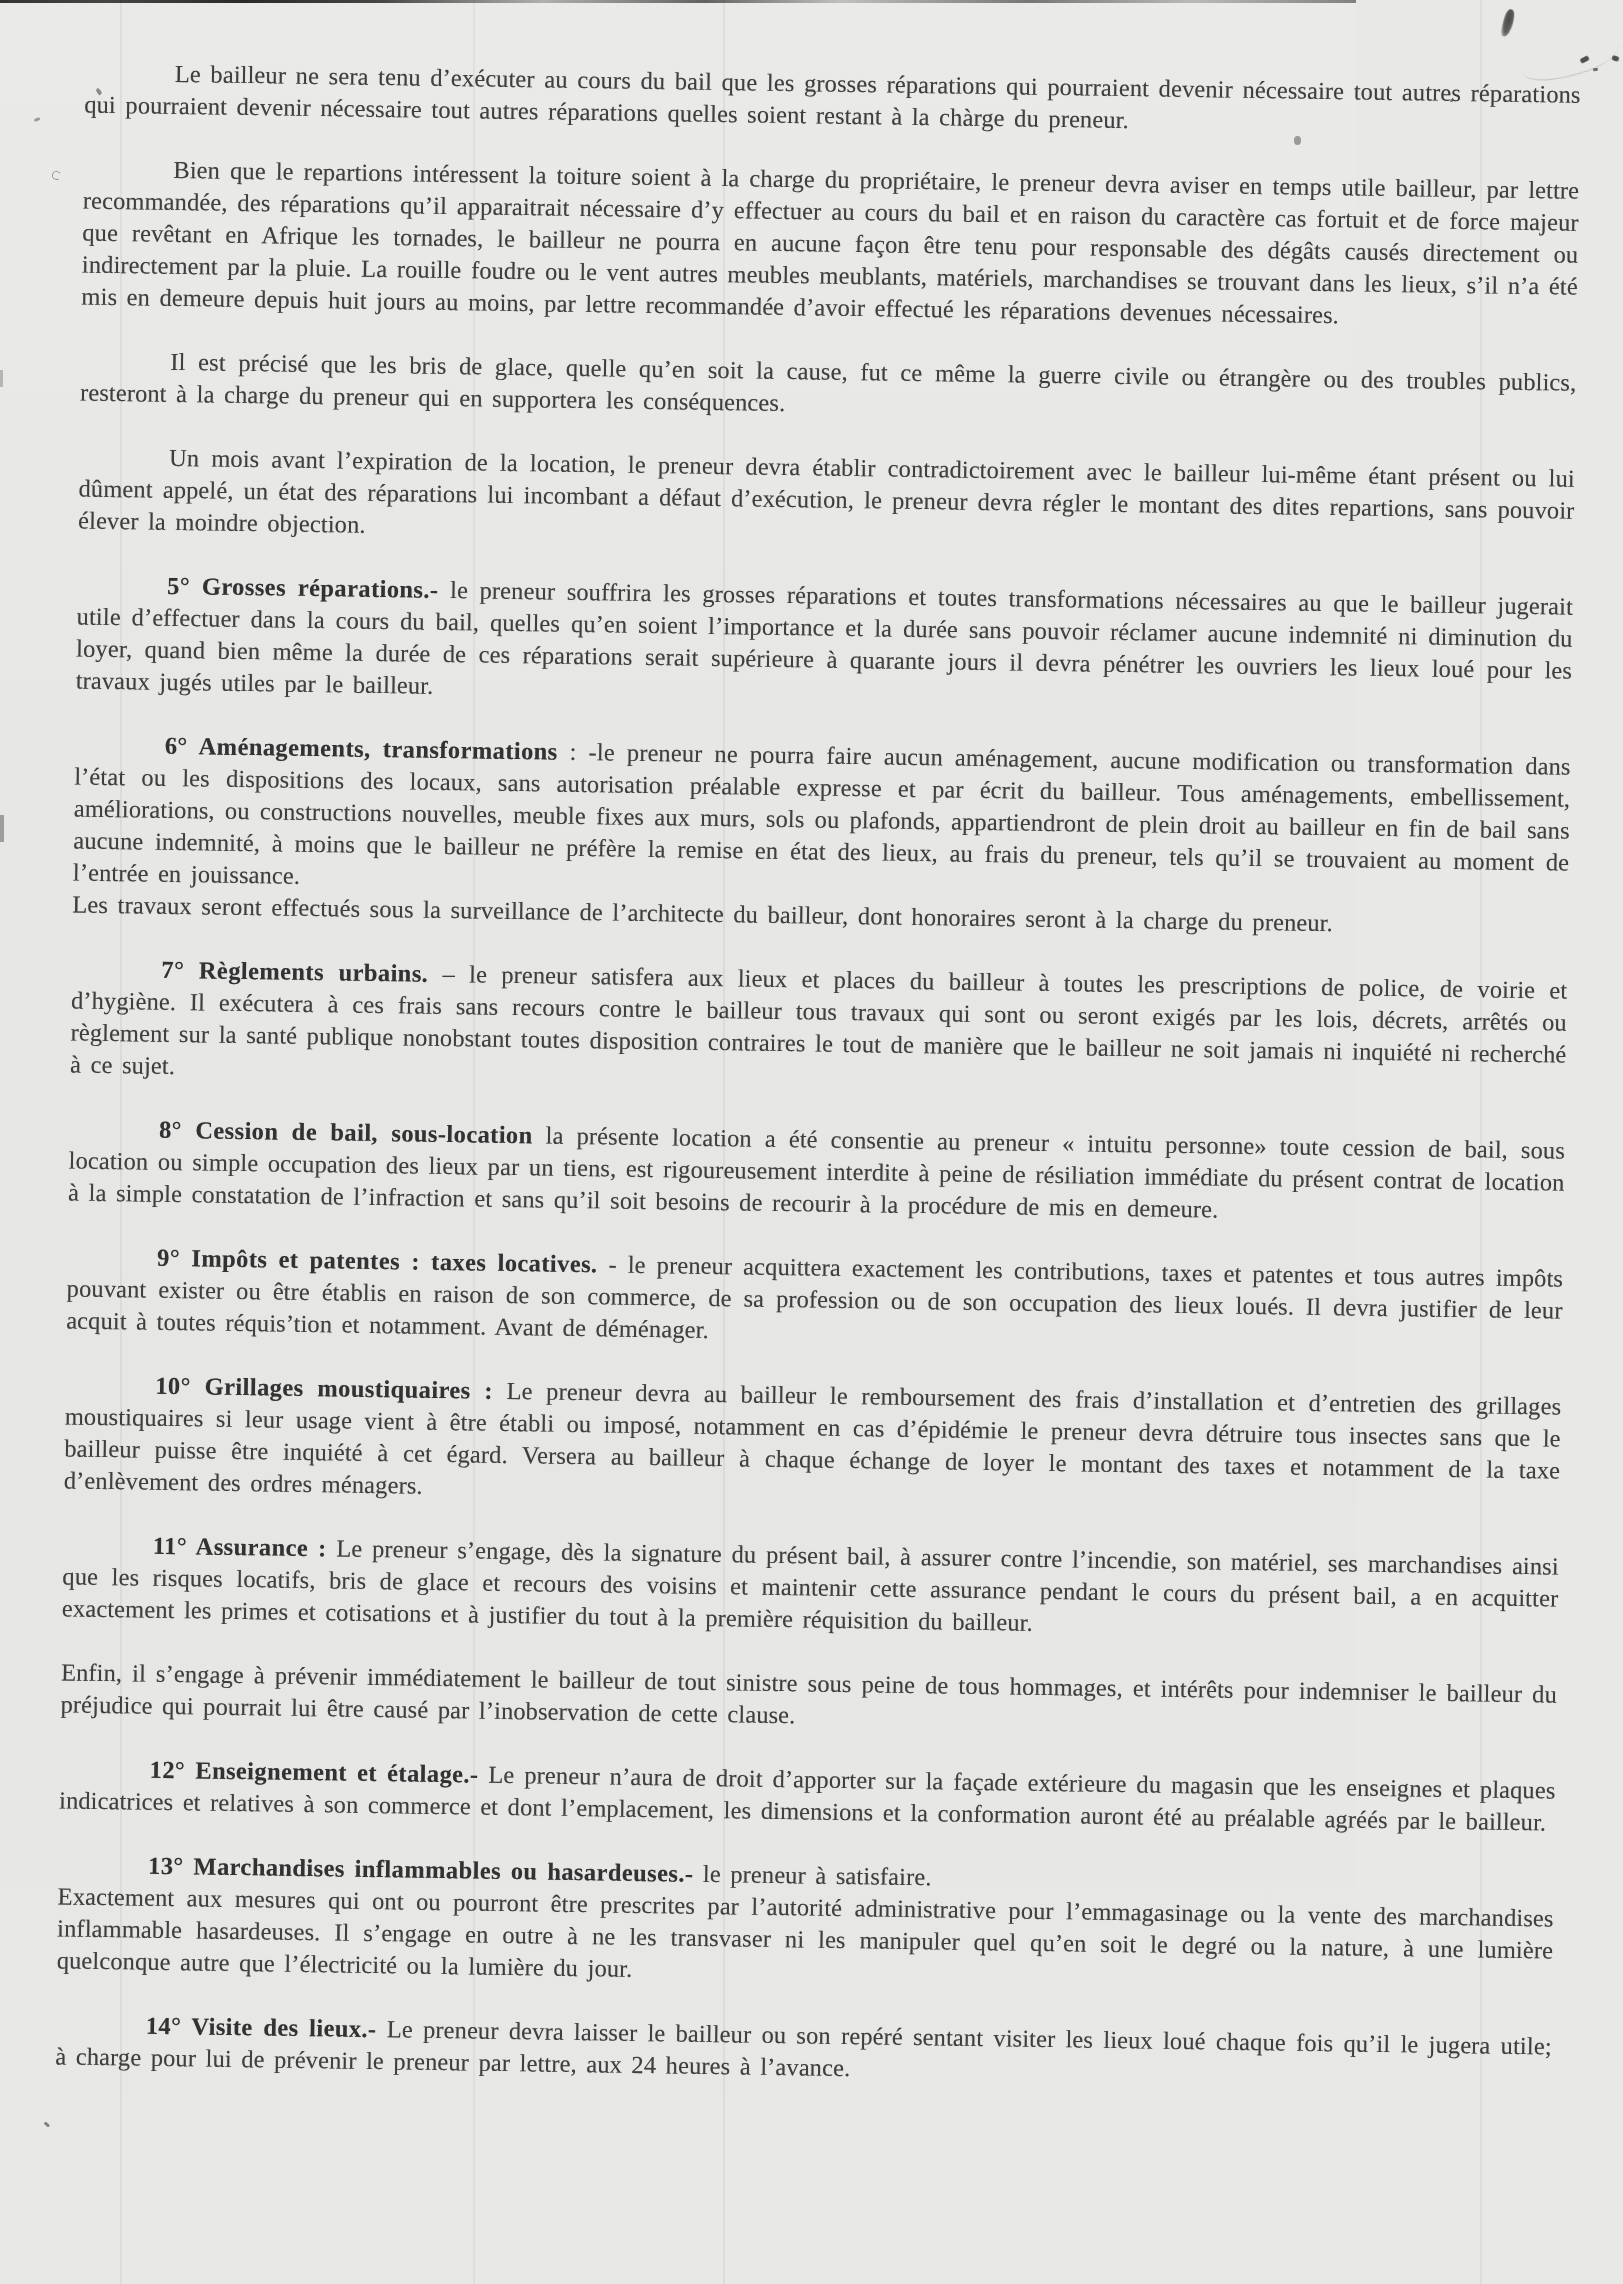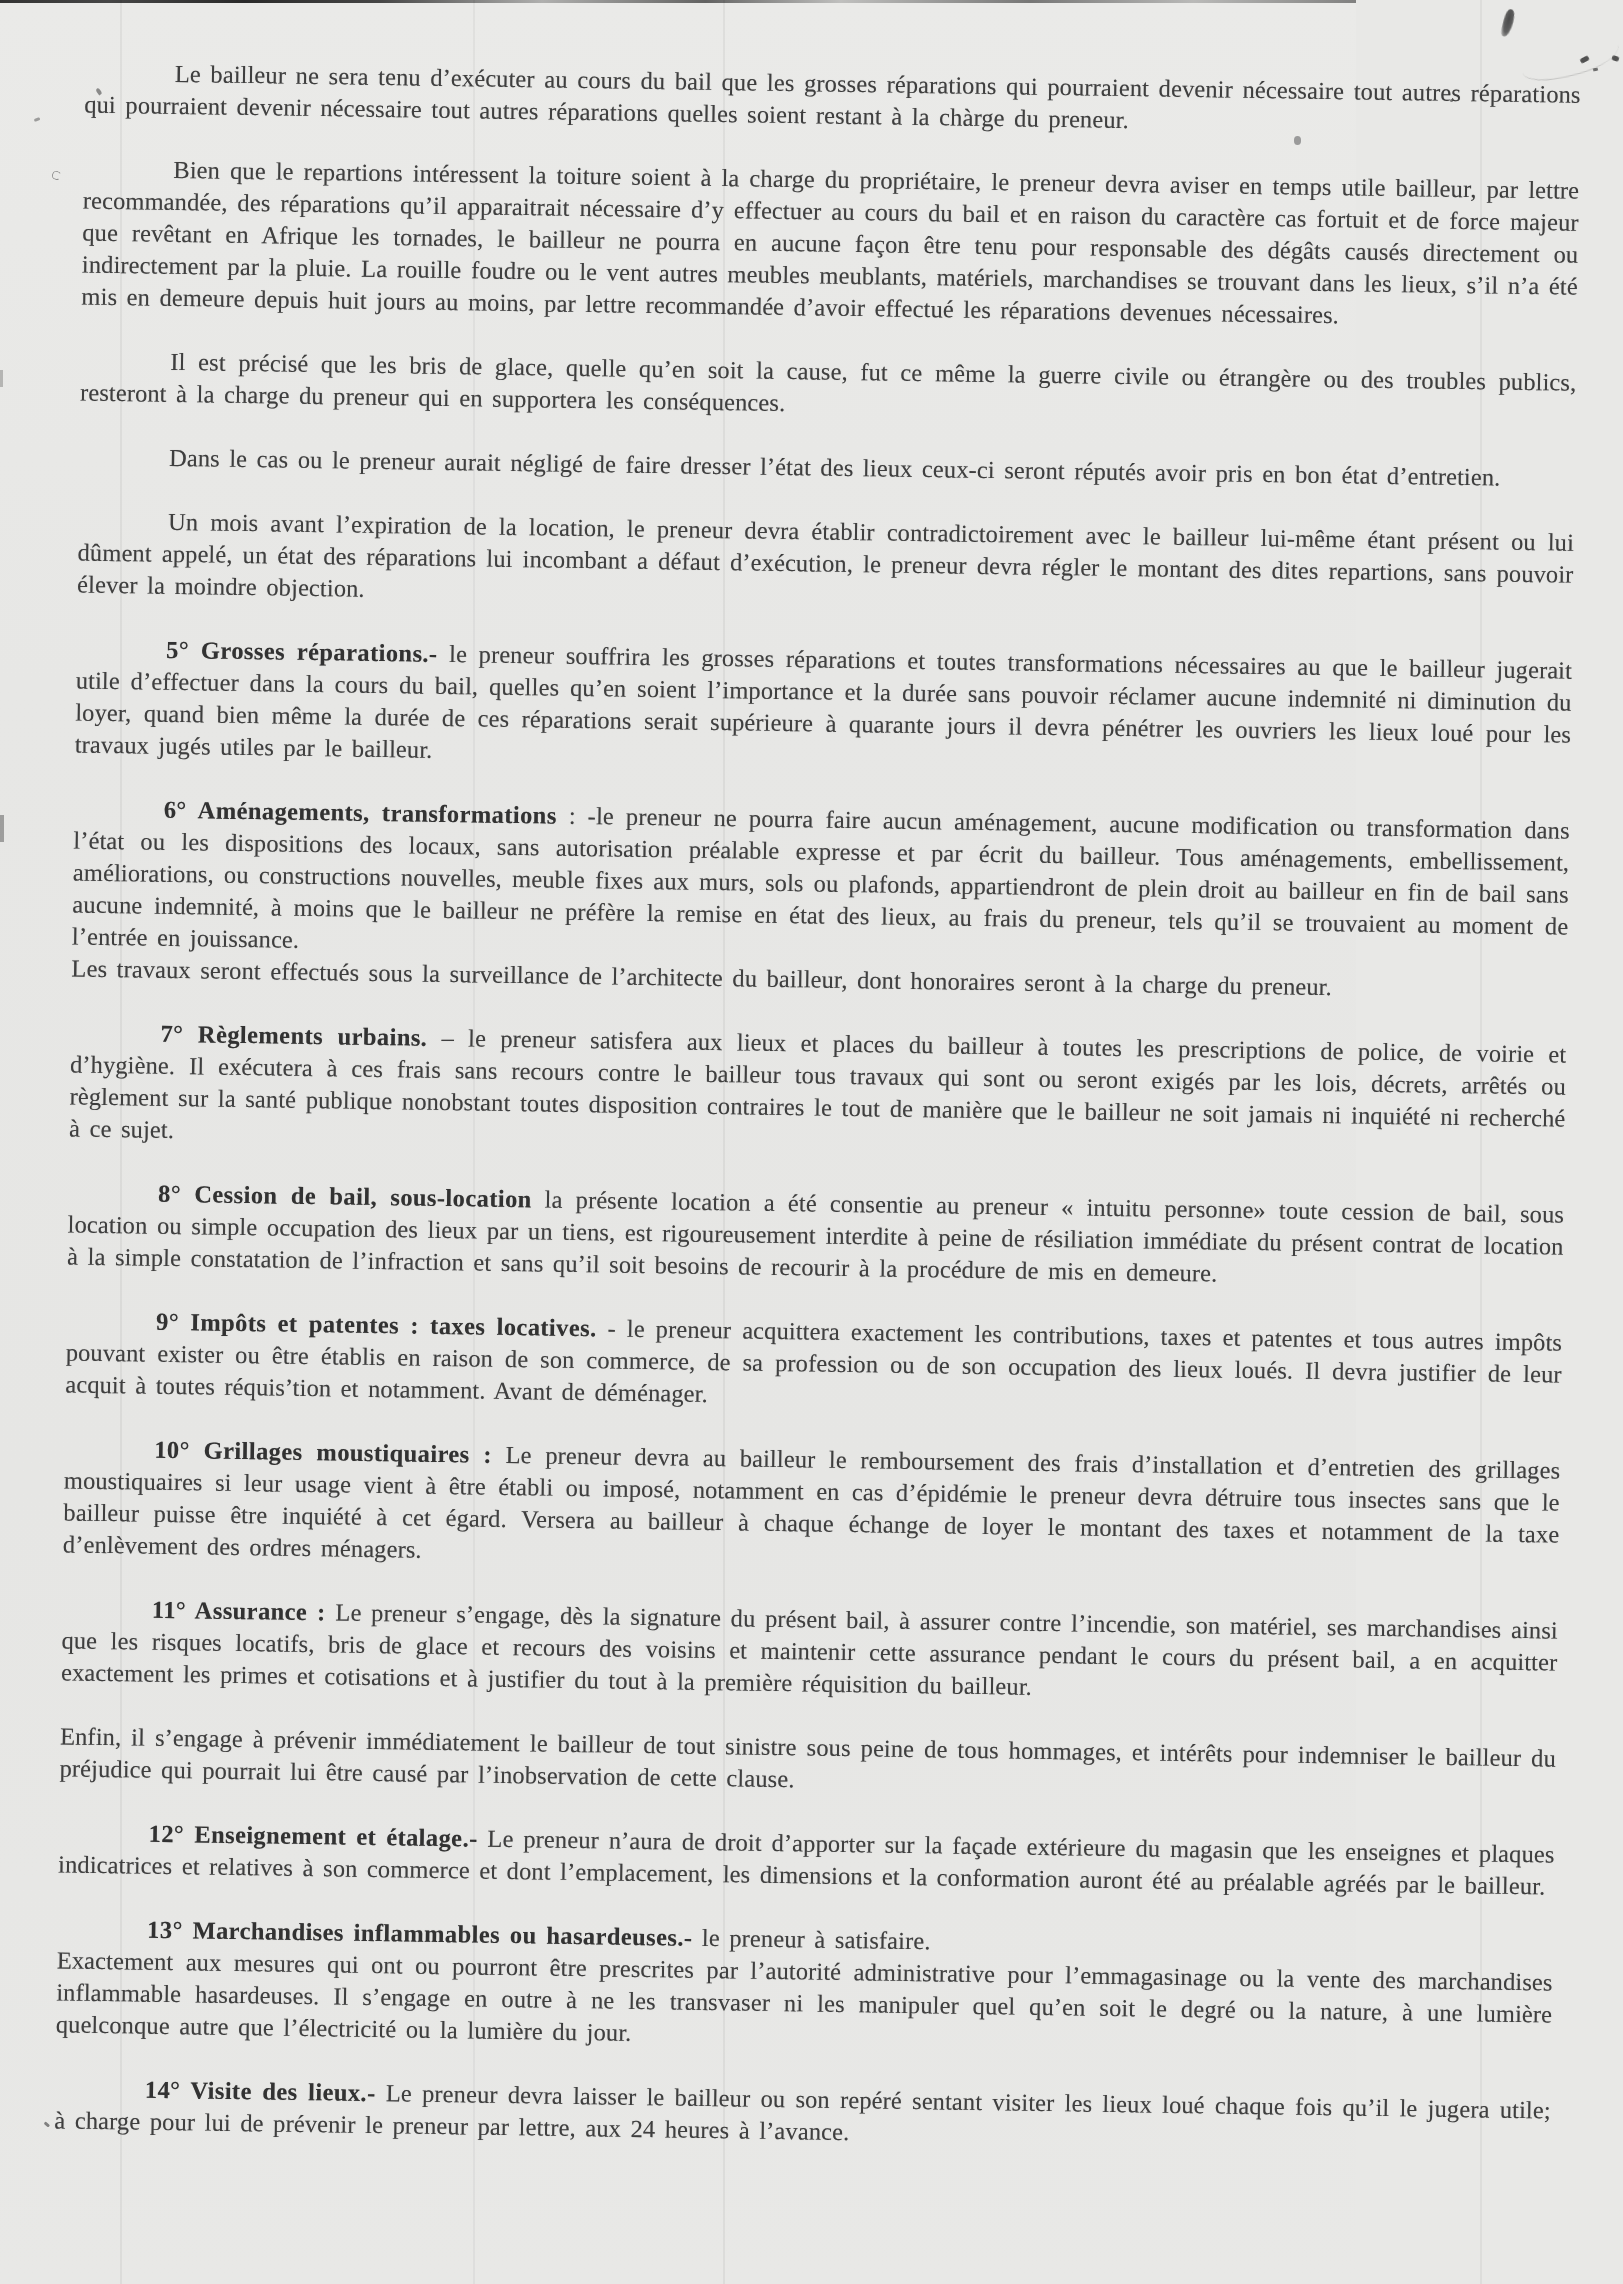--- a/index.html
+++ b/index.html
@@ -126,21 +126,21 @@
   <div class="mark edge-sliver2"></div>
 
   <div class="textblock">
 
     <p><b></b><span>Le bailleur ne sera tenu d’exécuter au cours du bail que les grosses réparations qui pourraient devenir nécessaire tout autres réparations qui pourraient devenir nécessaire tout autres réparations quelles soient restant à la chàrge du preneur.</span></p>
 
     <p><b></b><span>Bien que le repartions intéressent la toiture soient à la charge du propriétaire, le preneur devra aviser en temps utile bailleur, par lettre recommandée, des réparations qu’il apparaitrait nécessaire d’y effectuer au cours du bail et en raison du caractère cas fortuit et de force majeur que revêtant en Afrique les tornades, le bailleur ne pourra en aucune façon être tenu pour responsable des dégâts causés directement ou indirectement par la pluie. La rouille foudre ou le vent autres meubles meublants, matériels, marchandises se trouvant dans les lieux, s’il n’a été mis en demeure depuis huit jours au moins, par lettre recommandée d’avoir effectué les réparations devenues nécessaires.</span></p>
 
     <p><b></b><span>Il est précisé que les bris de glace, quelle qu’en soit la cause, fut ce même la guerre civile ou étrangère ou des troubles publics, resteront à la charge du preneur qui en supportera les conséquences.</span></p>
 
-    <p><b></b><span>Dans le cas ou le preneur aurait négligé de faire dresser l’état des lieux ceux-ci seront réputés avoir pris en bon état d’entretien.</span></p>
+    <p><b></b></p>
 
     <p><b></b><span>Un mois avant l’expiration de la location, le preneur devra établir contradictoirement avec le bailleur lui-même étant présent ou lui dûment appelé, un état des réparations lui incombant a défaut d’exécution, le preneur devra régler le montant des dites repartions, sans pouvoir élever la moindre objection.</span></p>
 
     <p><b>5° Grosses réparations.-</b><span> le preneur souffrira les grosses réparations et toutes transformations nécessaires au que le bailleur jugerait utile d’effectuer dans la cours du bail, quelles qu’en soient l’importance et la durée sans pouvoir réclamer aucune indemnité ni diminution du loyer, quand bien même la durée de ces réparations serait supérieure à quarante jours il devra pénétrer les ouvriers les lieux loué pour les travaux jugés utiles par le bailleur.</span></p>
 
     <p><b>6° Aménagements, transformations</b><span> : -le preneur ne pourra faire aucun aménagement, aucune modification ou transformation dans l’état ou les dispositions des locaux, sans autorisation préalable expresse et par écrit du bailleur. Tous aménagements, embellissement, améliorations, ou constructions nouvelles, meuble fixes aux murs, sols ou plafonds, appartiendront de plein droit au bailleur en fin de bail sans aucune indemnité, à moins que le bailleur ne préfère la remise en état des lieux, au frais du preneur, tels qu’il se trouvaient au moment de l’entrée en jouissance.</span><br><span>Les travaux seront effectués sous la surveillance de l’architecte du bailleur, dont honoraires seront à la charge du preneur.</span></p>
 
     <p><b>7° Règlements urbains.</b><span> – le preneur satisfera aux lieux et places du bailleur à toutes les prescriptions de police, de voirie et d’hygiène. Il exécutera à ces frais sans recours contre le bailleur tous travaux qui sont ou seront exigés par les lois, décrets, arrêtés ou règlement sur la santé publique nonobstant toutes disposition contraires le tout de manière que le bailleur ne soit jamais ni inquiété ni recherché à ce sujet.</span></p>
 
     <p><b>8° Cession de bail, sous-location</b><span> la présente location a été consentie au preneur « intuitu personne» toute cession de bail, sous location ou simple occupation des lieux par un tiens, est rigoureusement interdite à peine de résiliation immédiate du présent contrat de location à la simple constatation de l’infraction et sans qu’il soit besoins de recourir à la procédure de mis en demeure.</span></p>

